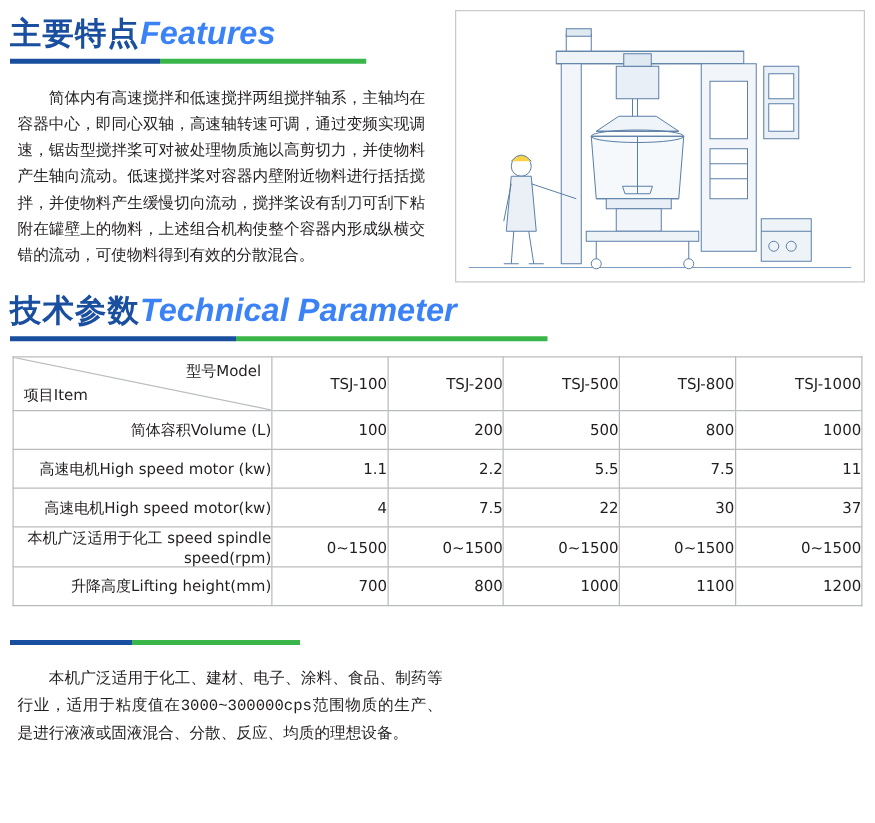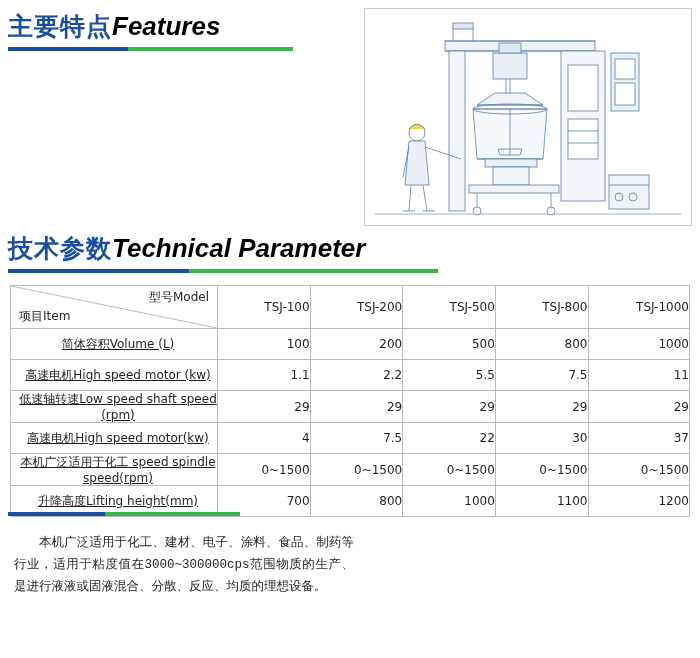--- a/index.html
+++ b/index.html
@@ -25,21 +25,21 @@
   .section-head .cn {
     font-size: 25px;
     font-weight: bold;
     color: #1a4fa0;
     letter-spacing: 1px;
     font-family: "DejaVu Sans", sans-serif;
   }
   .section-head .en {
     font-size: 26px;
     font-weight: bold;
-    color: #000000;
+    color: #3b82f6;
     font-style: italic;
     letter-spacing: 0px;
   }
   .rule {
     height: 4px;
     margin-top: 4px;
     margin-left: 8px;
     background: linear-gradient(to right, #1a4fa0 0%, #1a4fa0 42%, #39b54a 42%, #39b54a 100%);
   }
 
@@ -98,24 +98,23 @@
   #param-table th, #param-table td {
     border: 1px solid #b9bcbe;
     padding: 0;
     height: 30px;
     text-align: right;
     color: #231f20;
     font-weight: normal;
   }
   #param-table tr { height: 30px; }
   #param-table td.rowlabel, #param-table th.rowlabel {
-    text-align: center;
+    text-align: right;
     padding-left: 8px;
     width: 198px;
-    text-decoration: underline;
   }
   .corner-cell {
     position: relative;
     height: 42px !important;
     padding: 0 !important;
   }
   .corner-cell .diag {
     position: absolute;
     left: 0; top: 0;
     width: 100%; height: 100%;
@@ -156,20 +155,21 @@
 </style>
 </head>
 <body>
 
 <div id="features-section">
   <div class="section-head">
     <span class="cn">主要特点</span>
     <span class="en">Features</span>
   </div>
   <div class="rule" id="features-rule"></div>
+  <p id="features-text">简体内有高速搅拌和低速搅拌两组搅拌轴系，主轴均在容器中心，即同心双轴，高速轴转速可调，通过变频实现调速，锯齿型搅拌桨可对被处理物质施以高剪切力，并使物料产生轴向流动。低速搅拌桨对容器内壁附近物料进行括括搅拌，并使物料产生缓慢切向流动，搅拌桨设有刮刀可刮下粘附在罐壁上的物料，上述组合机构使整个容器内形成纵横交错的流动，可使物料得到有效的分散混合。</p>
 </div>
 
 <div id="illustration">
   <svg width="326" height="216" viewBox="0 0 326 216">
     <g stroke="#5b7fa6" stroke-width="0.8" fill="none">
 
       <line x1="10" y1="205" x2="316" y2="205" stroke="#7d9ec0"></line>
 
       <rect x="80" y="32" width="150" height="10" fill="#eef3f8"></rect>
       <line x1="80" y1="32" x2="230" y2="32"></line>
@@ -268,28 +268,20 @@
       </tr>
       <tr>
         <td class="rowlabel">高速电机High speed motor (kw)</td>
         <td>1.1</td>
         <td>2.2</td>
         <td>5.5</td>
         <td>7.5</td>
         <td>11</td>
       </tr>
       <tr>
-        <td class="rowlabel">低速轴转速Low speed shaft speed (rpm)</td>
-        <td>29</td>
-        <td>29</td>
-        <td>29</td>
-        <td>29</td>
-        <td>29</td>
-      </tr>
-      <tr>
         <td class="rowlabel">高速电机High speed motor(kw)</td>
         <td>4</td>
         <td>7.5</td>
         <td>22</td>
         <td>30</td>
         <td>37</td>
       </tr>
       <tr>
         <td class="rowlabel">本机广泛适用于化工 speed spindle speed(rpm)</td>
         <td>0~1500</td>

